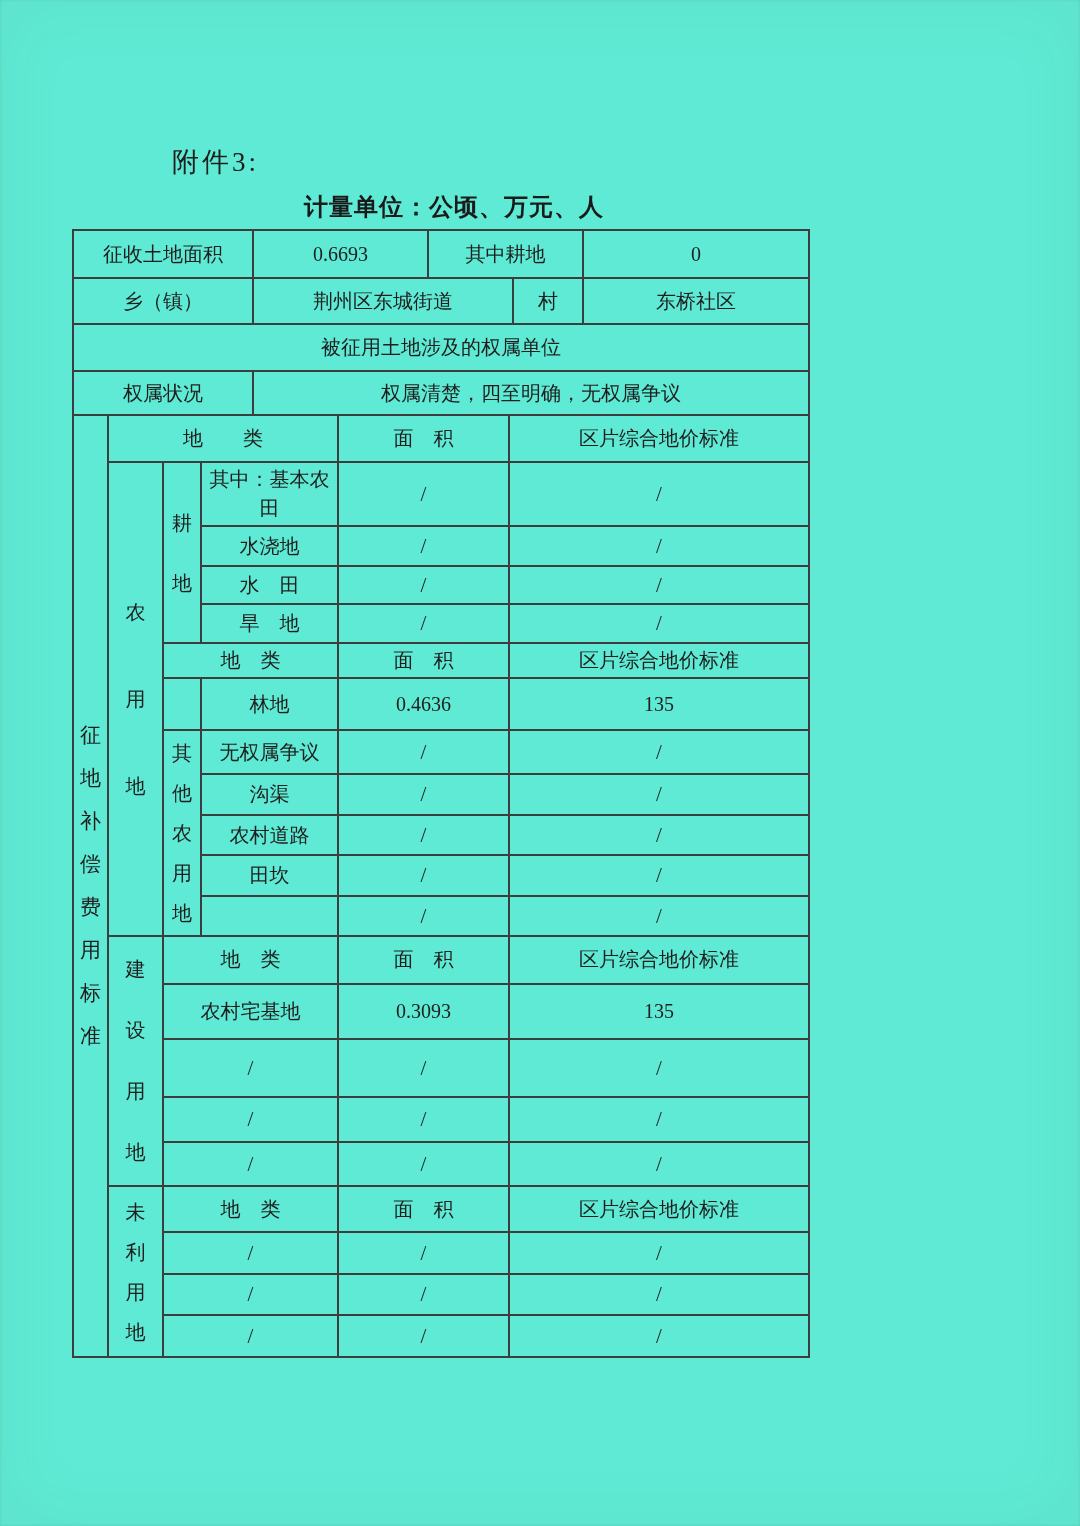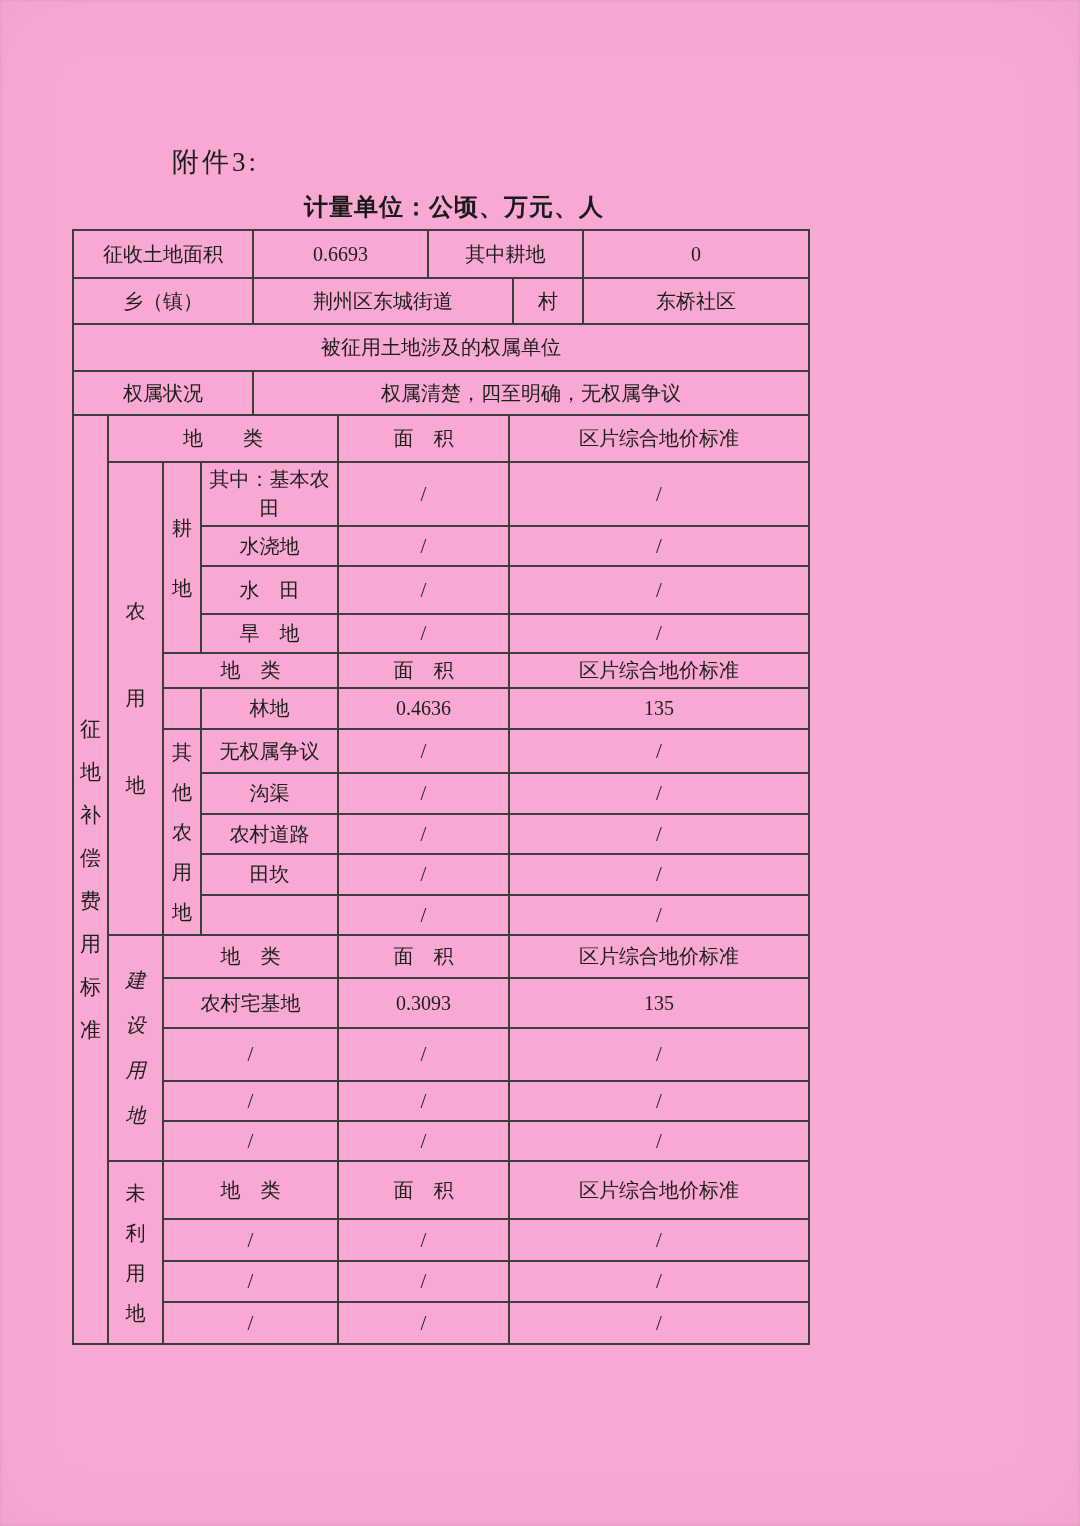--- a/index.html
+++ b/index.html
@@ -1,21 +1,21 @@
 <!DOCTYPE html>
 <html lang="zh"><head>
 <meta charset="utf-8">
 <style>
   * { margin:0; padding:0; box-sizing:border-box; }
   html,body { background:#ffffff; }
   .page {
     position:relative;
     width:1080px; height:1526px;
     margin:0 auto;
-    background:#f9a8d4;
+    background:#5eead4;
     box-shadow: inset 0 0 70px rgba(110,110,110,0.07), inset 0 0 3px rgba(90,90,90,0.18);
     overflow:hidden;
     color:#1e1e1e;
     font-family:"Liberation Serif","DejaVu Serif",serif;
   }
   .attachment {
     padding-top:144px;
     margin-left:172px;
     font-size:27px;
     letter-spacing:3px;
@@ -57,21 +57,21 @@
     line-height:1.45;
     overflow:hidden;
   }
   table.t.main { margin-top:-2px; }
   td.vert { padding:0; }
   .vtext { width:1.15em; margin:0 auto; text-align:center; word-break:break-all; }
   .vt-side  { line-height:43px; font-size:21px; }
   .vt-agri  { line-height:87px; }
   .vt-cult  { line-height:60px; }
   .vt-other { line-height:40px; }
-  .vt-con   { line-height:45px;font-style:italic; }
+  .vt-con   { line-height:61px; }
   .vt-unu   { line-height:40px; }
   .slash { font-size:21px; }
 </style>
 </head>
 <body>
 
 <div class="page">
 
   <div class="attachment">附件3:</div>
 
@@ -140,38 +140,38 @@
         </td>
         <td>其中：基本农田</td>
         <td class="slash">/</td>
         <td class="slash">/</td>
       </tr>
       <tr style="height:40px">
         <td>水浇地</td>
         <td class="slash">/</td>
         <td class="slash">/</td>
       </tr>
-      <tr style="height:48px">
+      <tr style="height:38px">
         <td>水　田</td>
         <td class="slash">/</td>
         <td class="slash">/</td>
       </tr>
       <tr style="height:39px">
         <td>旱　地</td>
         <td class="slash">/</td>
         <td class="slash">/</td>
       </tr>
 
       <tr style="height:35px">
         <td colspan="2">地　类</td>
         <td>面　积</td>
         <td>区片综合地价标准</td>
       </tr>
 
-      <tr style="height:41px">
+      <tr style="height:52px">
         <td></td>
         <td>林地</td>
         <td>0.4636</td>
         <td>135</td>
       </tr>
 
       <tr style="height:44px">
         <td rowspan="5" class="vert">
           <div class="vtext vt-other">其他农用地</div>
         </td>
@@ -222,21 +222,21 @@
         <td colspan="2" class="slash">/</td>
         <td class="slash">/</td>
         <td class="slash">/</td>
       </tr>
       <tr style="height:40px">
         <td colspan="2" class="slash">/</td>
         <td class="slash">/</td>
         <td class="slash">/</td>
       </tr>
 
-      <tr style="height:58px">
+      <tr style="height:46px">
         <td rowspan="4" class="vert">
           <div class="vtext vt-unu">未利用地</div>
         </td>
         <td colspan="2">地　类</td>
         <td>面　积</td>
         <td>区片综合地价标准</td>
       </tr>
       <tr style="height:42px">
         <td colspan="2" class="slash">/</td>
         <td class="slash">/</td>

